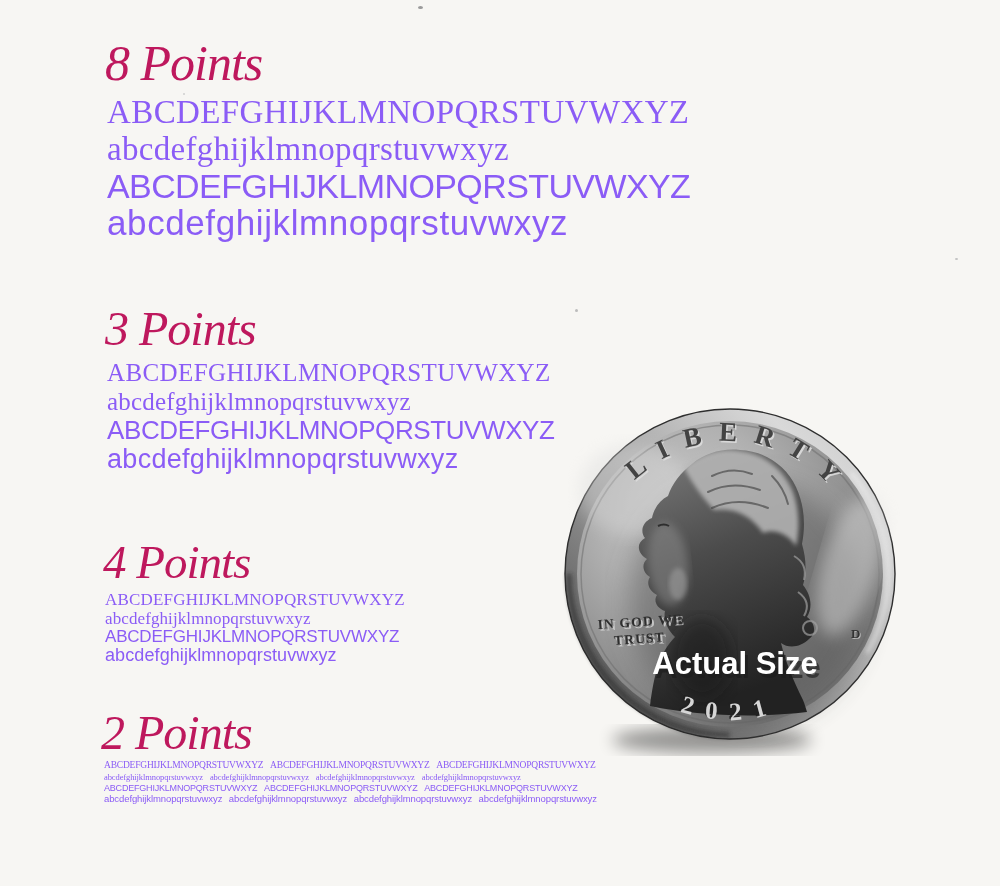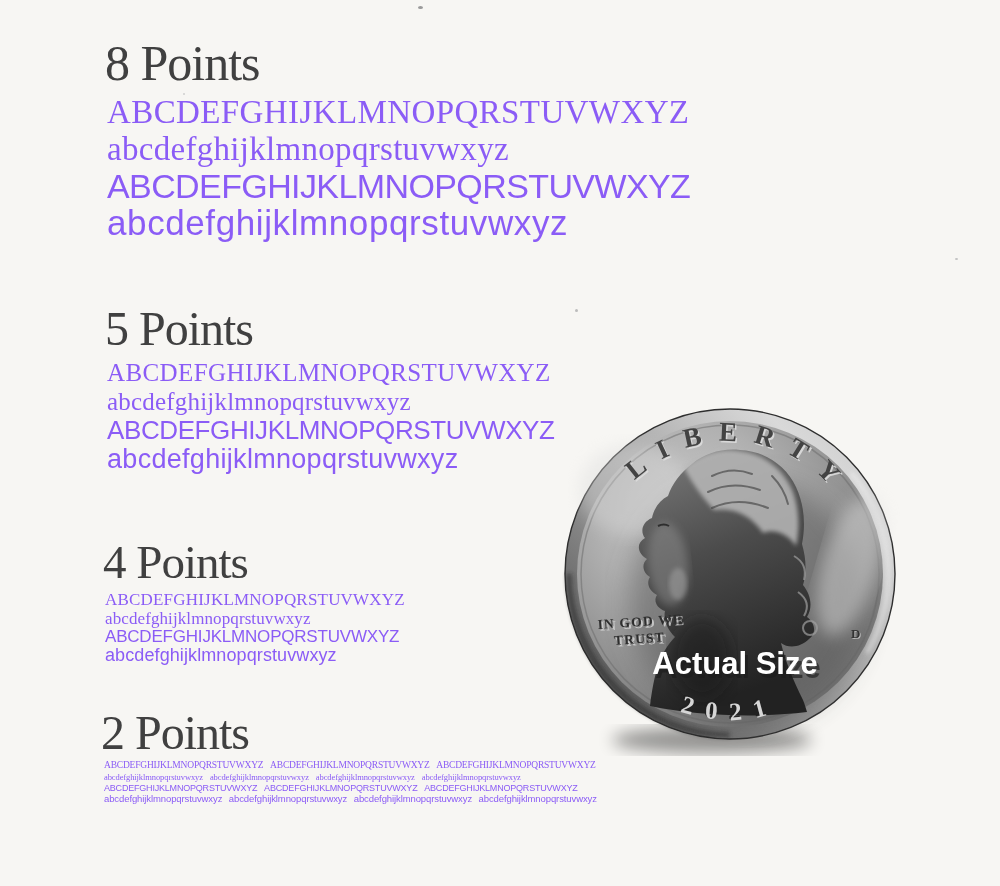--- a/index.html
+++ b/index.html
@@ -4,21 +4,21 @@
 <style>
   html,body { margin:0; padding:0; background:#e9e9e9; }
   .page {
     position:relative; width:1000px; height:886px; margin:0 auto;
     background:#f7f6f3; overflow:hidden; color:#161616;
   }
   .serif { font-family:"Liberation Serif","DejaVu Serif",serif; }
   .sans  { font-family:"Liberation Sans","DejaVu Sans",sans-serif; }
   .heading {
     position:absolute; font-family:"Liberation Serif","DejaVu Serif",serif;
-    color:#404040; line-height:1; letter-spacing:-1px; white-space:nowrap;
+    color:#be185d; line-height:1; letter-spacing:-1px; white-space:nowrap;font-style:italic;
   }
   .row { position:absolute; white-space:nowrap; line-height:1; color:#8b5cf6; }
 
   
   .h8  { left:105px; top:38px;  font-size:50px; }
   .r8a { left:107px; top:96px;  font-size:33px; letter-spacing:0.4px; }
   .r8b { left:107px; top:133px; font-size:33px; letter-spacing:0.3px; }
   .r8c { left:107px; top:169px; font-size:34px; letter-spacing:-0.6px; }
   .r8d { left:107px; top:205px; font-size:35px; letter-spacing:0.6px; }
 
@@ -58,21 +58,21 @@
 
   <section>
     <div class="heading h8">8 Points</div>
     <div class="row serif r8a">ABCDEFGHIJKLMNOPQRSTUVWXYZ</div>
     <div class="row serif r8b">abcdefghijklmnopqrstuvwxyz</div>
     <div class="row sans  r8c">ABCDEFGHIJKLMNOPQRSTUVWXYZ</div>
     <div class="row sans  r8d">abcdefghijklmnopqrstuvwxyz</div>
   </section>
 
   <section>
-    <div class="heading h6">5 Points</div>
+    <div class="heading h6">3 Points</div>
     <div class="row serif r6a">ABCDEFGHIJKLMNOPQRSTUVWXYZ</div>
     <div class="row serif r6b">abcdefghijklmnopqrstuvwxyz</div>
     <div class="row sans  r6c">ABCDEFGHIJKLMNOPQRSTUVWXYZ</div>
     <div class="row sans  r6d">abcdefghijklmnopqrstuvwxyz</div>
   </section>
 
   <section>
     <div class="heading h4">4 Points</div>
     <div class="row serif r4a">ABCDEFGHIJKLMNOPQRSTUVWXYZ</div>
     <div class="row serif r4b">abcdefghijklmnopqrstuvwxyz</div>

